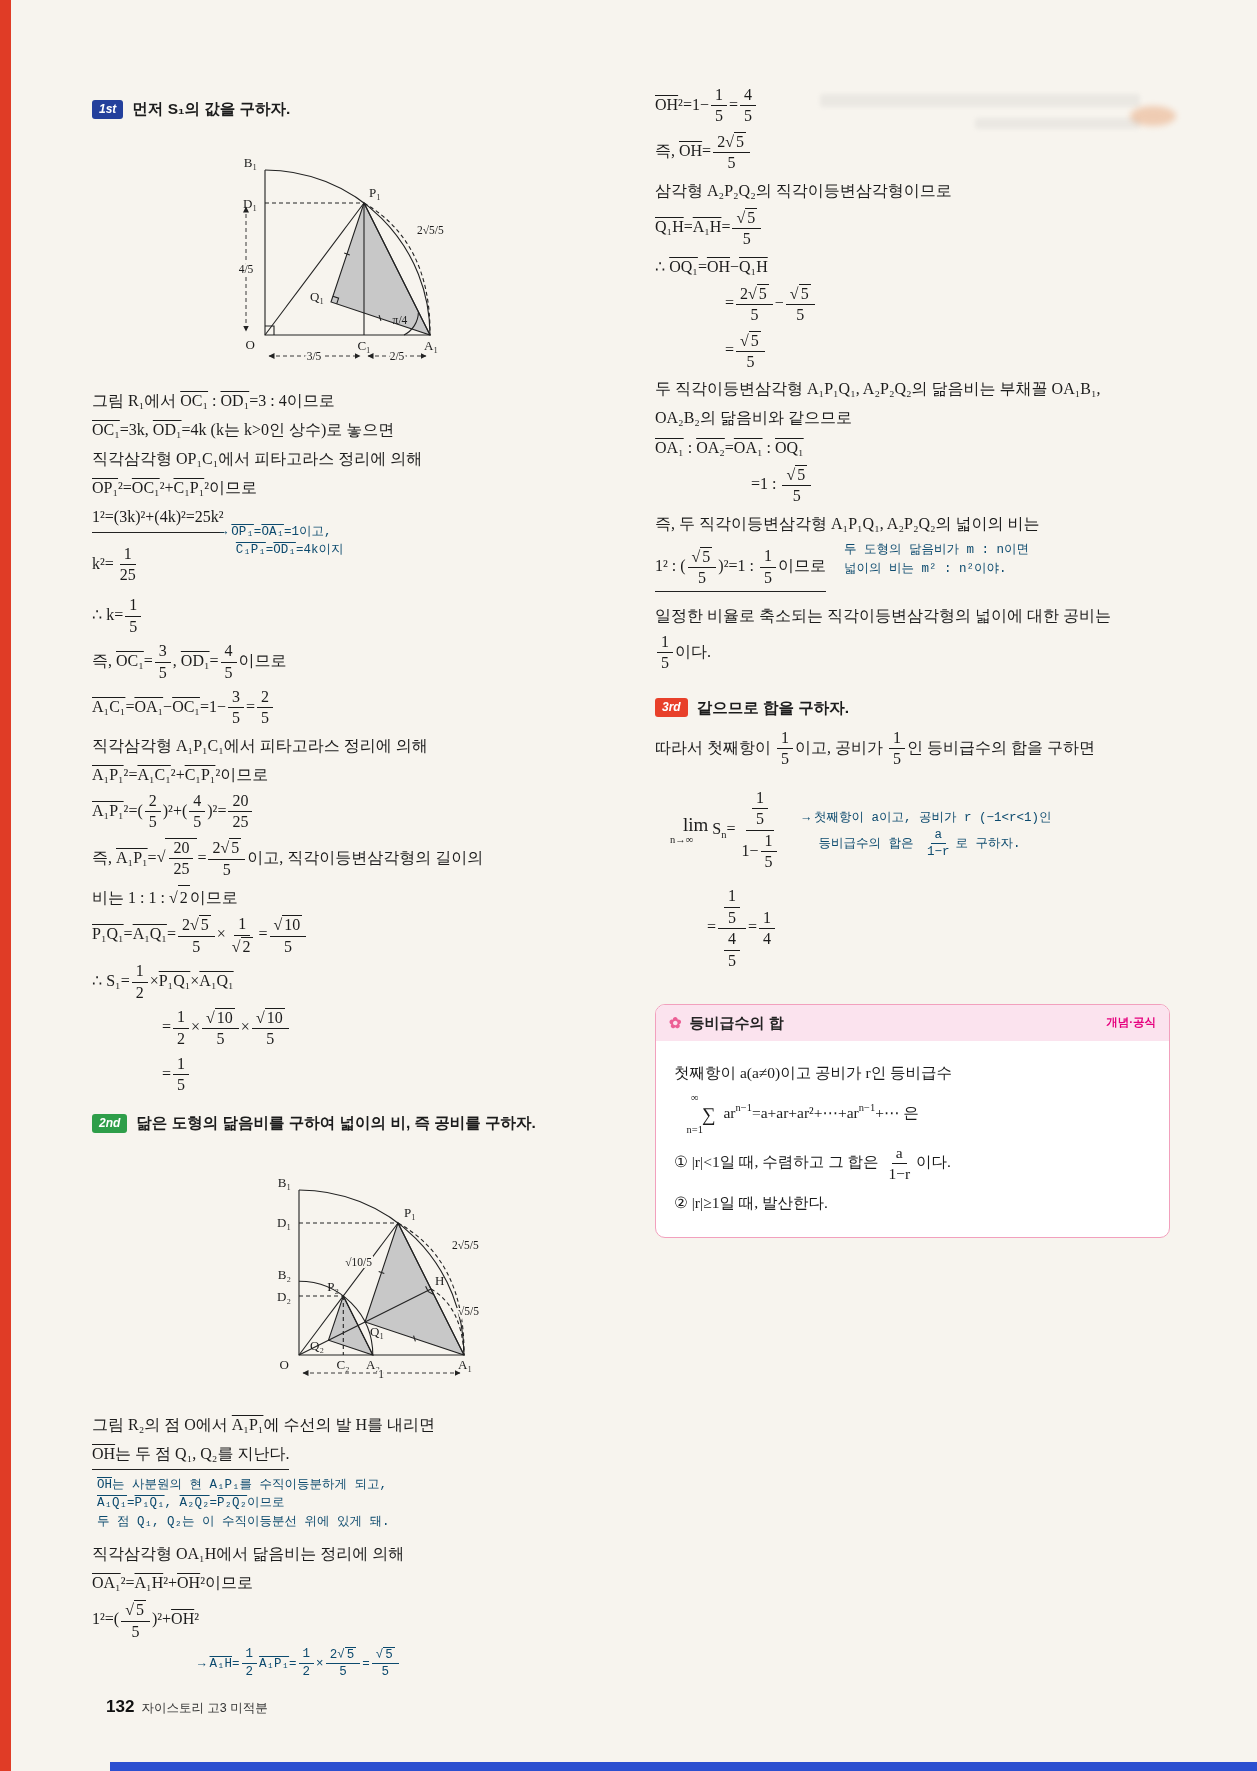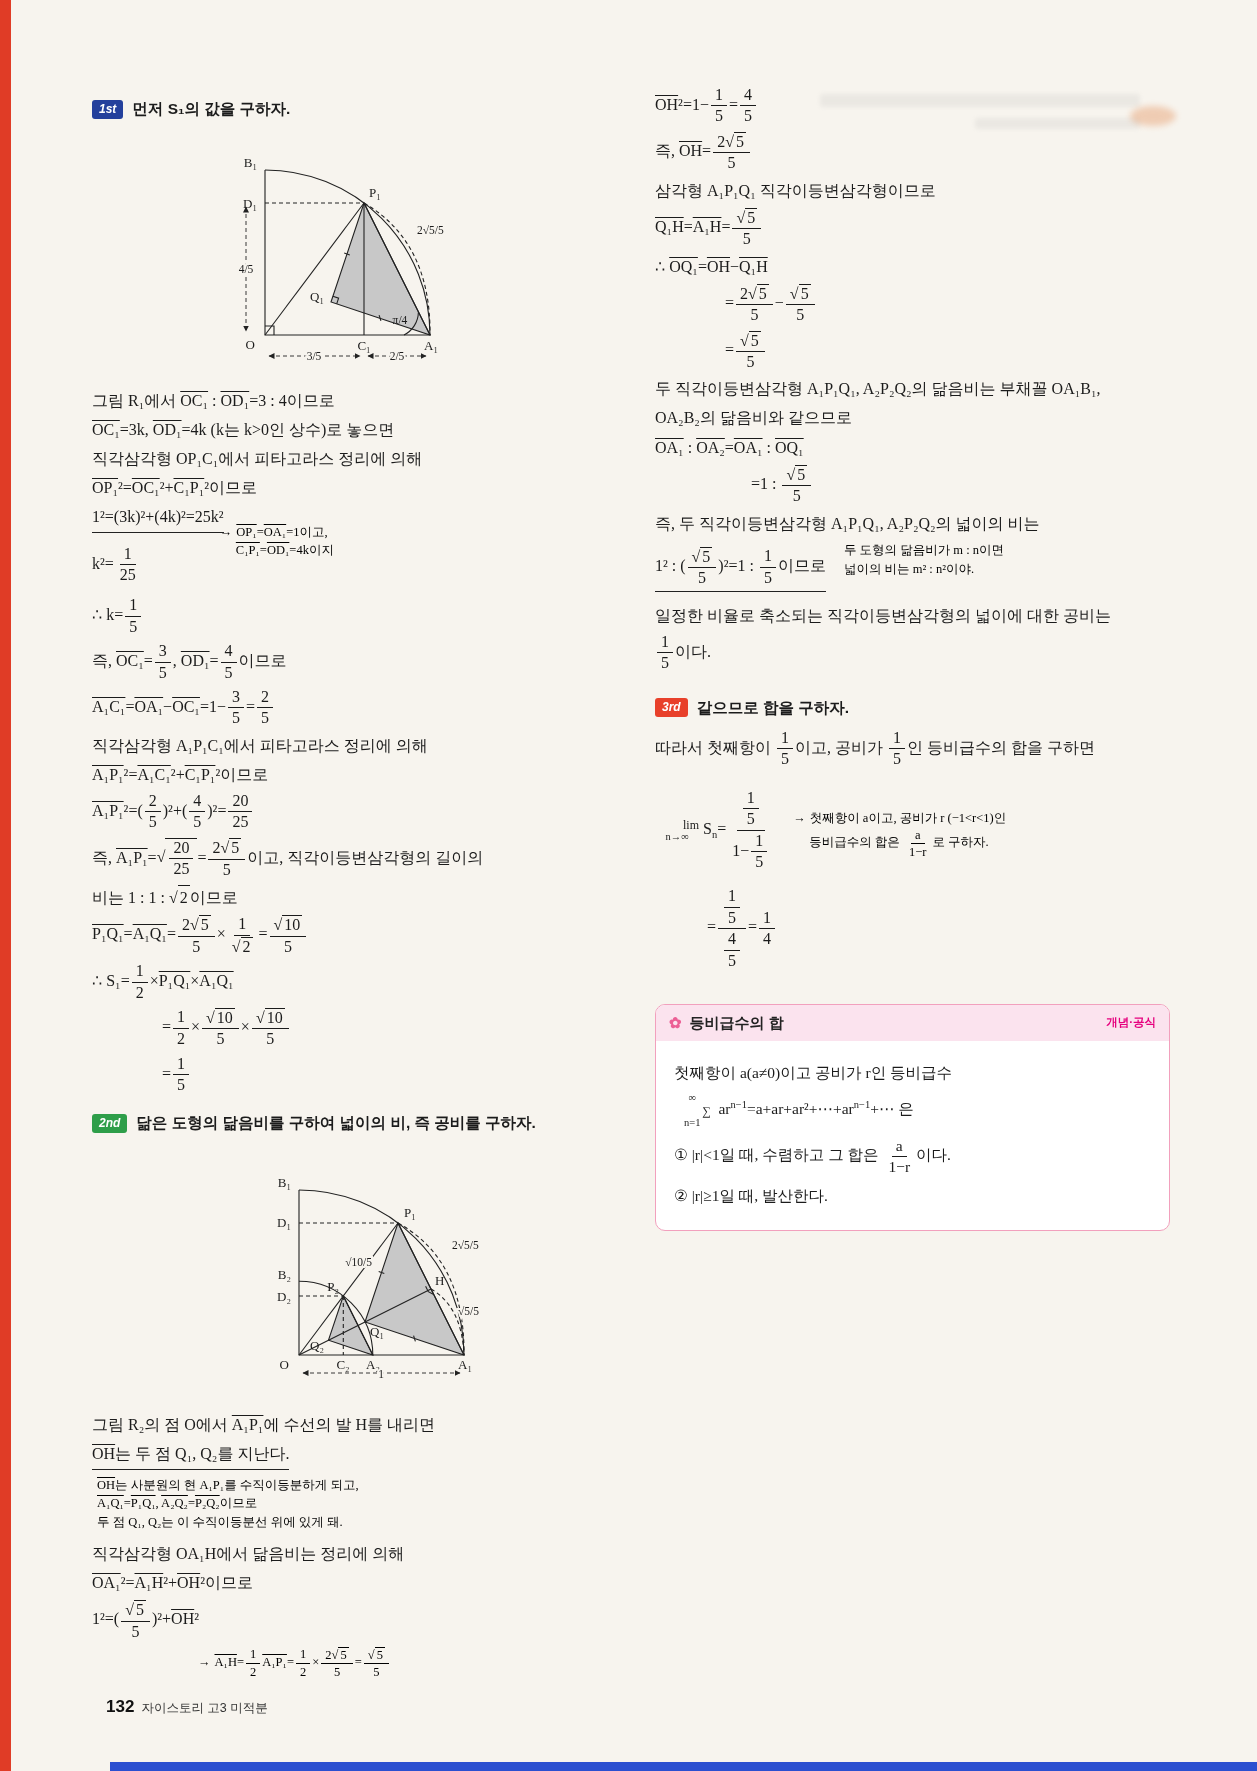--- a/index.html
+++ b/index.html
@@ -19,34 +19,34 @@
   .badge.b1 { background:#24409c; }
   .badge.b2 { background:#2e9e49; }
   .badge.b3 { background:#e8402a; }
 
   .ml { margin:6px 0; white-space:nowrap; }
   .ul { display:inline-block; border-bottom:1.3px solid #222; padding-bottom:3px; }
   .in2 { margin-left:70px; }
   .in3 { margin-left:96px; }
   .in4 { margin-left:52px; }
 
-  .ann { color:#000000; font-family:Liberation Serif, serif; font-size:12.5px; line-height:1.5; white-space:nowrap; }
+  .ann { color:#0c4a6e; font-family:Liberation Mono, monospace; font-size:12.5px; line-height:1.5; white-space:nowrap; }
   .ann .arrow { margin-right:4px; }
 
   .frac { display:inline-flex; flex-direction:column; align-items:center; vertical-align:middle; margin:0 2px; line-height:1.15; text-align:center; }
   .frac > .num { padding:0 4px 1px; border-bottom:1.2px solid currentColor; display:inline-block; }
   .frac > .den { padding:1px 4px 0; display:inline-block; }
   .sqrt { display:inline-block; white-space:nowrap; }
   .sqrt > .rad { display:inline-block; }
   .sqrt > .radbody { display:inline-block; border-top:1.2px solid currentColor; padding:0 2px; }
   .ov { text-decoration:overline;text-align:center; }
   .limits { display:inline-flex; flex-direction:column; align-items:center; vertical-align:middle; line-height:1; margin-right:4px; }
   .limits .t, .limits .b { font-size:10.5px; }
   .limits .t:empty { display:none; }
-  .limits .m { font-size:12px; padding:1px 0;margin-left:28px; }
+  .limits .m { font-size:19px; padding:1px 0;margin-left:28px; }
   sup, sub { font-size:10.5px; }
 
   .row { display:flex; align-items:flex-start; gap:18px; }
 
   .figwrap { margin:8px 0 14px 118px; }
   .figwrap2 { margin:6px 0 12px 152px; }
   svg text { font-size:13px; font-family:"Liberation Serif", serif; fill:#1b1b1b; }
   svg text.fr { font-size:11.5px; }
   svg text.bgd { stroke:#f7f4ee; stroke-width:4px; paint-order:stroke; }
 
@@ -298,21 +298,21 @@
         <span class="num">1</span>
         <span class="den">5</span>
       </span>=<span class="frac">
         <span class="num">4</span>
         <span class="den">5</span>
       </span></p>
   <p class="ml">즉, <span class="ov">OH</span>=<span class="frac">
         <span class="num">2<span class="sqrt"><span class="rad">√</span><span class="radbody">5</span></span></span>
         <span class="den">5</span>
       </span></p>
-  <p class="ml">삼각형 A₁P₁Q₁ 직각이등변삼각형이므로</p>
+  <p class="ml">삼각형 A₂P₂Q₂의 직각이등변삼각형이므로</p>
   <p class="ml"><span class="ov">Q₁H</span>=<span class="ov">A₁H</span>=<span class="frac">
         <span class="num"><span class="sqrt"><span class="rad">√</span><span class="radbody">5</span></span></span>
         <span class="den">5</span>
       </span></p>
   <p class="ml">∴ <span class="ov">OQ₁</span>=<span class="ov">OH</span>−<span class="ov">Q₁H</span></p>
   <p class="ml in2">=<span class="frac">
         <span class="num">2<span class="sqrt"><span class="rad">√</span><span class="radbody">5</span></span></span>
         <span class="den">5</span>
       </span>−<span class="frac">
         <span class="num"><span class="sqrt"><span class="rad">√</span><span class="radbody">5</span></span></span>

